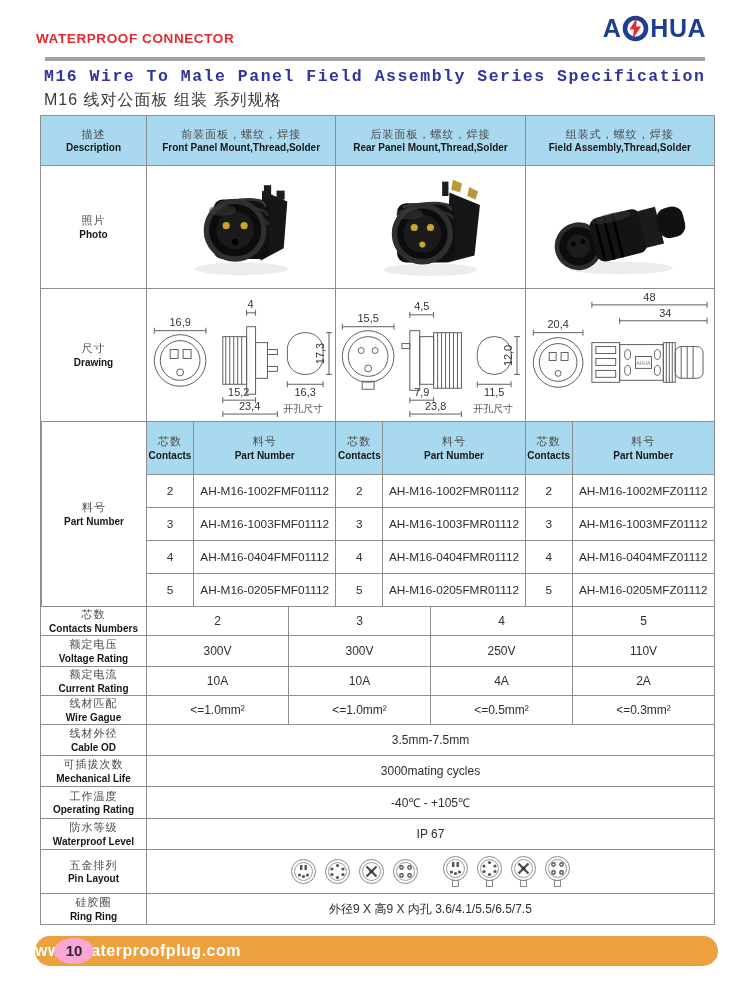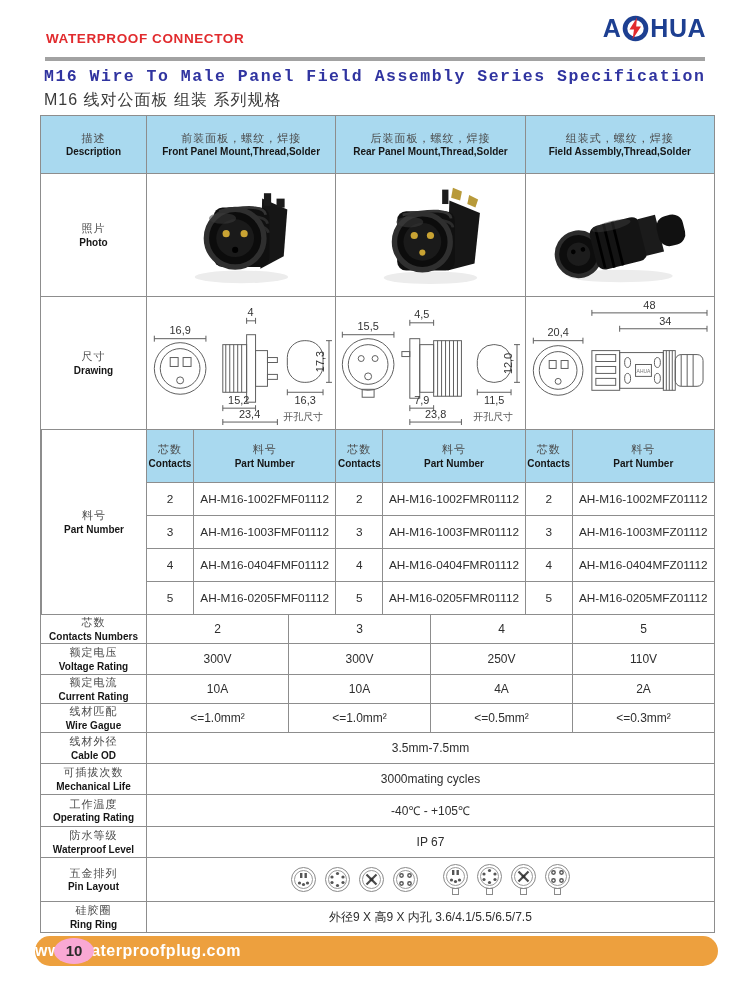--- a/index.html
+++ b/index.html
@@ -1,21 +1,21 @@
 <!DOCTYPE html>
 <html><head>
 <meta charset="utf-8">
 <style>
   * { margin:0; padding:0; box-sizing:border-box; }
   html,body { background:#ffffff; }
   body { font-family:"Liberation Sans", sans-serif; }
   .page { position:relative; width:750px; height:1000px; background:#fff; overflow:hidden; }
 
   
-  .brand { position:absolute; left:46px; top:31px; color:#e12b2e; font-weight:bold; font-size:13.5px; letter-spacing:.6px; }
+  .brand { position:absolute; left:36px; top:31px; color:#e12b2e; font-weight:bold; font-size:13.5px; letter-spacing:.6px; }
   .logo { position:absolute; right:44px; top:14px; display:flex; align-items:center; color:#1d3f91; font-weight:800; font-size:25px; letter-spacing:.5px; }
   .logo svg { margin:0 1px; display:block; }
   .divider { position:absolute; left:45px; width:660px; top:57px; height:4px; background:#a2a2a2; }
   .title-en { position:absolute; left:44px; top:67px; font-family:"Liberation Mono", monospace; font-weight:bold; font-size:16.5px; letter-spacing:1.5px; color:#3034a0; white-space:nowrap; }
   .title-cn { position:absolute; left:44px; top:90px; font-size:16px; letter-spacing:1px; color:#3a3a3a; }
 
   
   .spec-table { position:absolute; left:40px; top:115px; width:675px; border:1px solid #8d8d8d; background:#fff; }
   .trow { display:grid; border-top:1px solid #8d8d8d; }
   .trow:first-child { border-top:none; }
@@ -32,21 +32,21 @@
   
   .pnblock { display:grid; border-top:1px solid #8d8d8d;
              grid-template-columns:105px 47px 1fr 47px 1fr 47px 1fr;
              grid-template-rows:52px 33px 33px 33px 33px; }
   .pnblock .cell { border-left:1px solid #8d8d8d; }
   .pnblock .bt { border-top:1px solid #8d8d8d; }
   .pn-label { grid-row:1/6; grid-column:1; border-left:none; }
   .pn { font-size:11.8px; color:#2e2e2e; white-space:nowrap; }
 
   
-  .h-head { height:57px; } .h-photo { height:123px; } .h-draw { height:133px; }
+  .h-head { height:49px; } .h-photo { height:123px; } .h-draw { height:133px; }
   .h29 { height:29px; } .h31 { height:31px; } .h32 { height:32px; } .h44 { height:44px; }
 
   .photo-box { width:100%; height:100%; display:flex; align-items:center; justify-content:center; }
   .draw-box { width:100%; height:100%; }
   svg text { font-family:"Liberation Sans", sans-serif; }
 
   .pinrow { flex-direction:row; gap:7px; }
   .pin-gap { margin-left:16px; }
 
   

